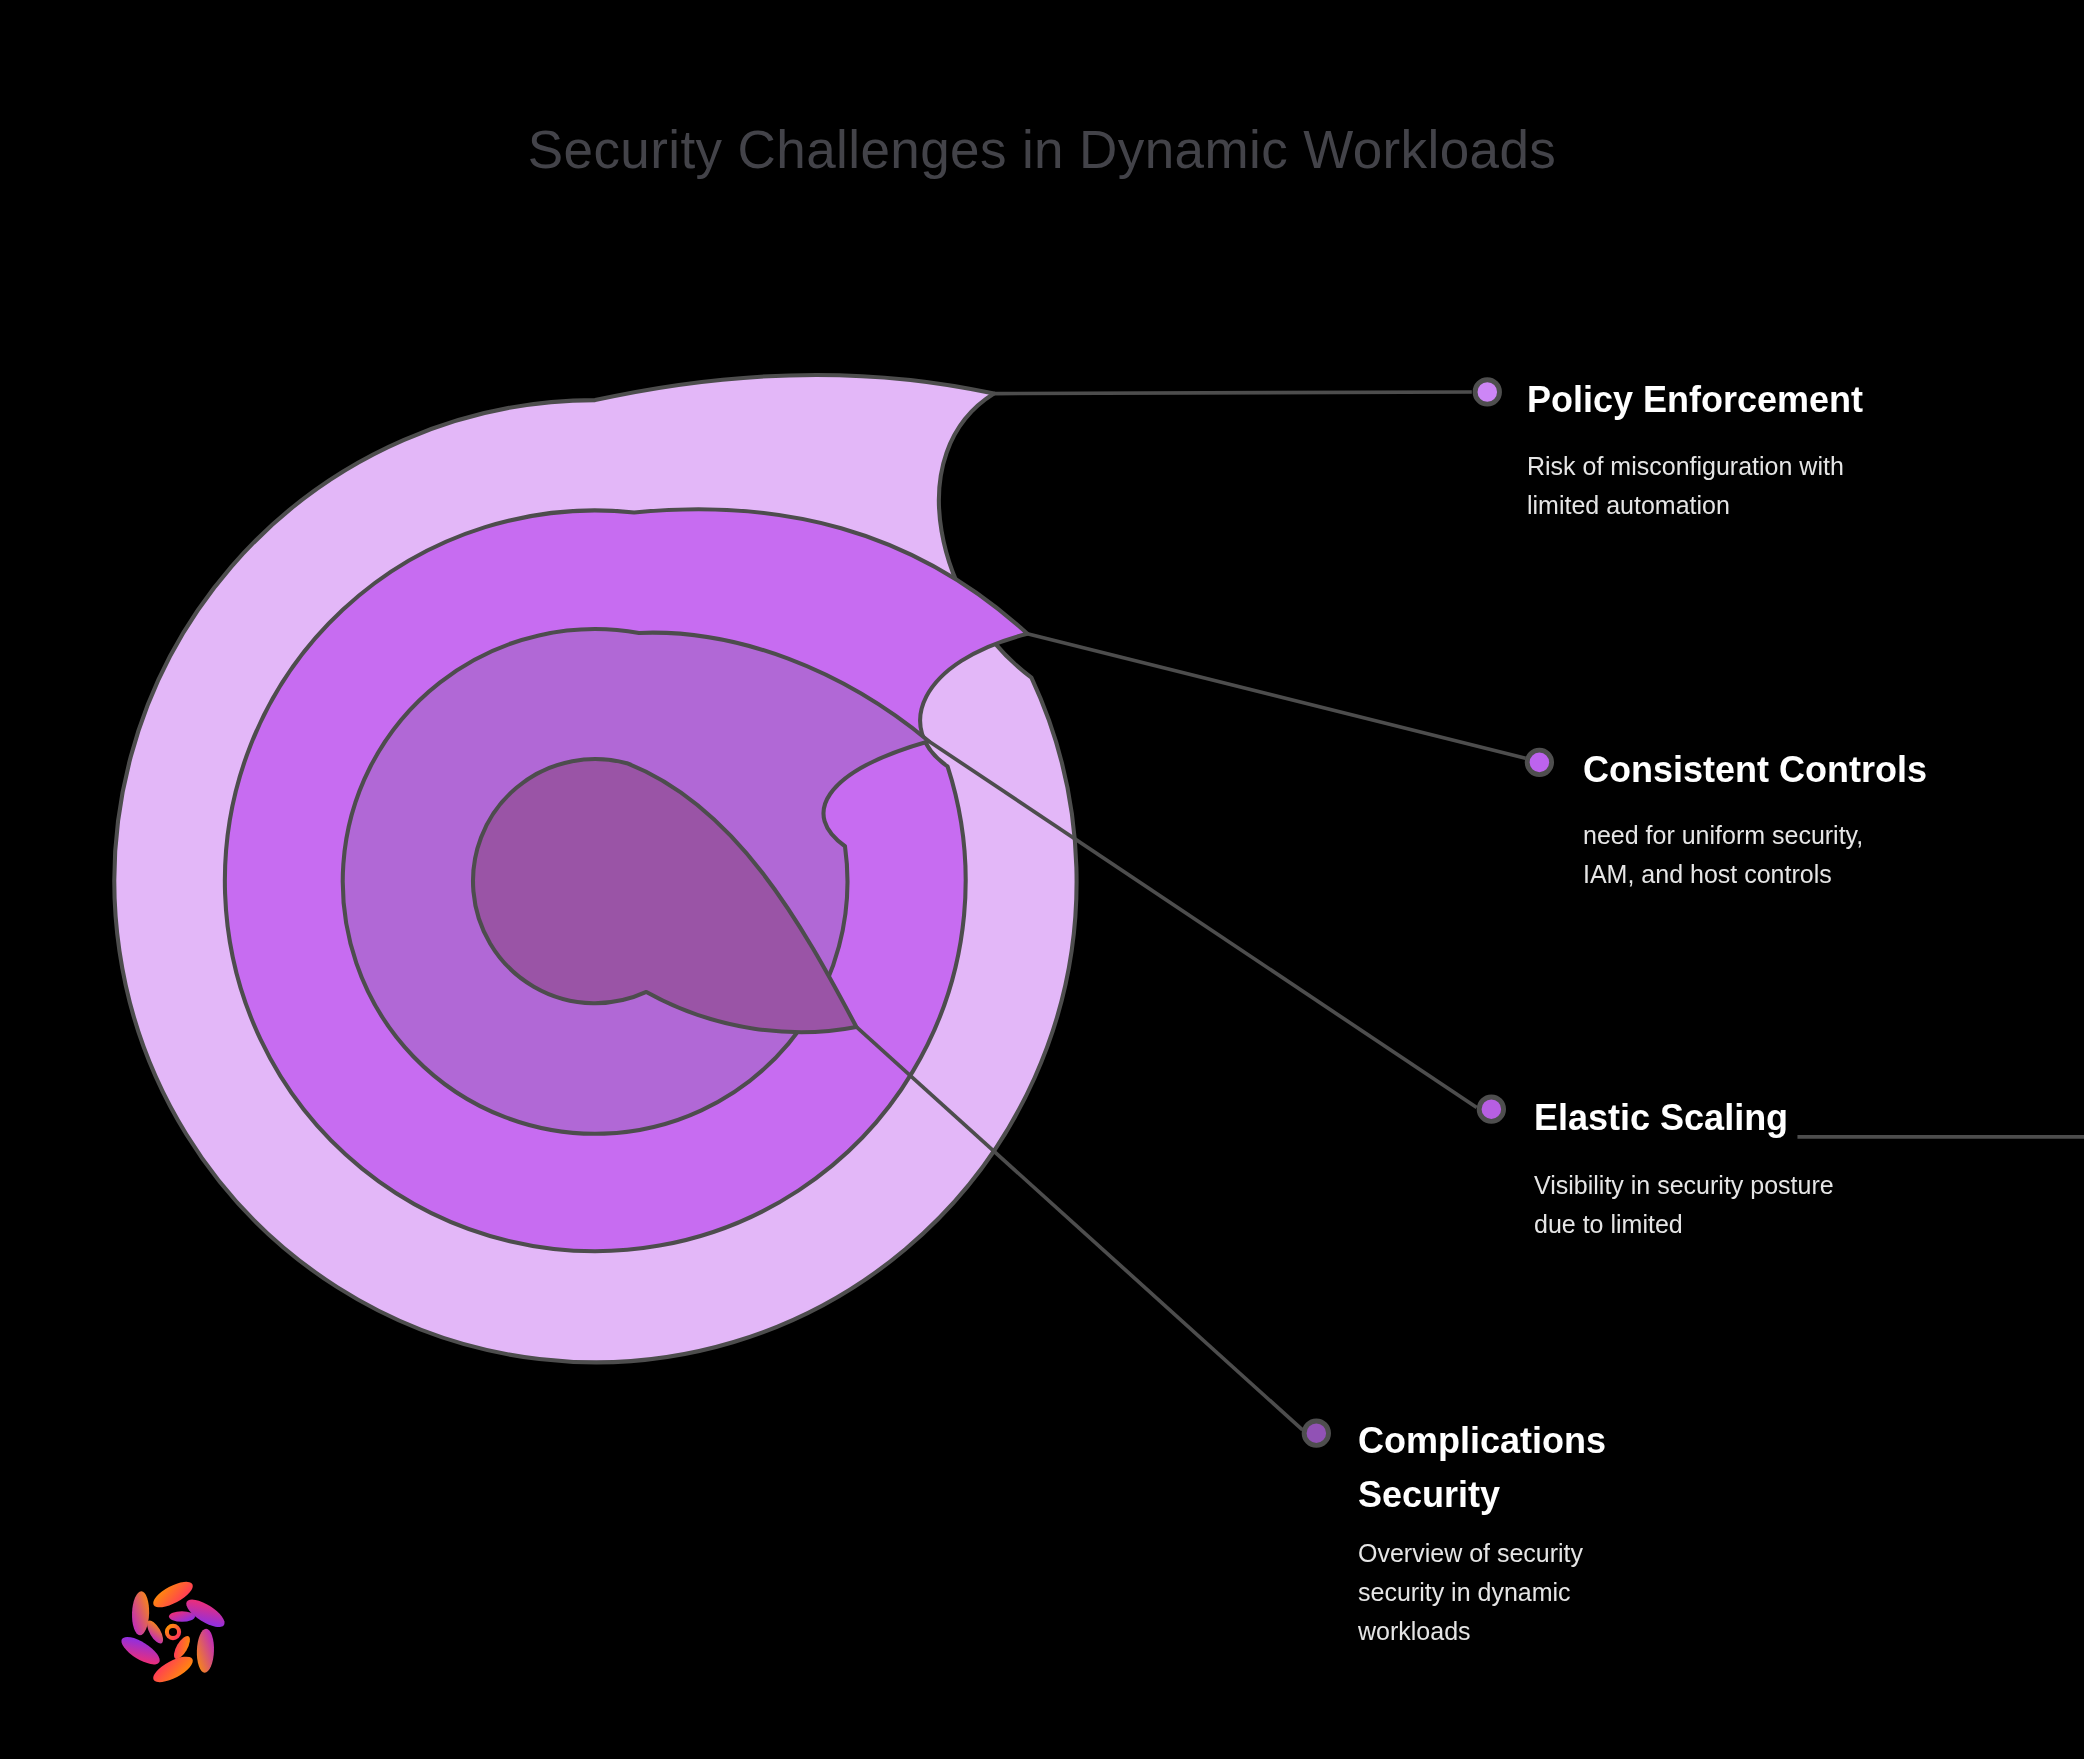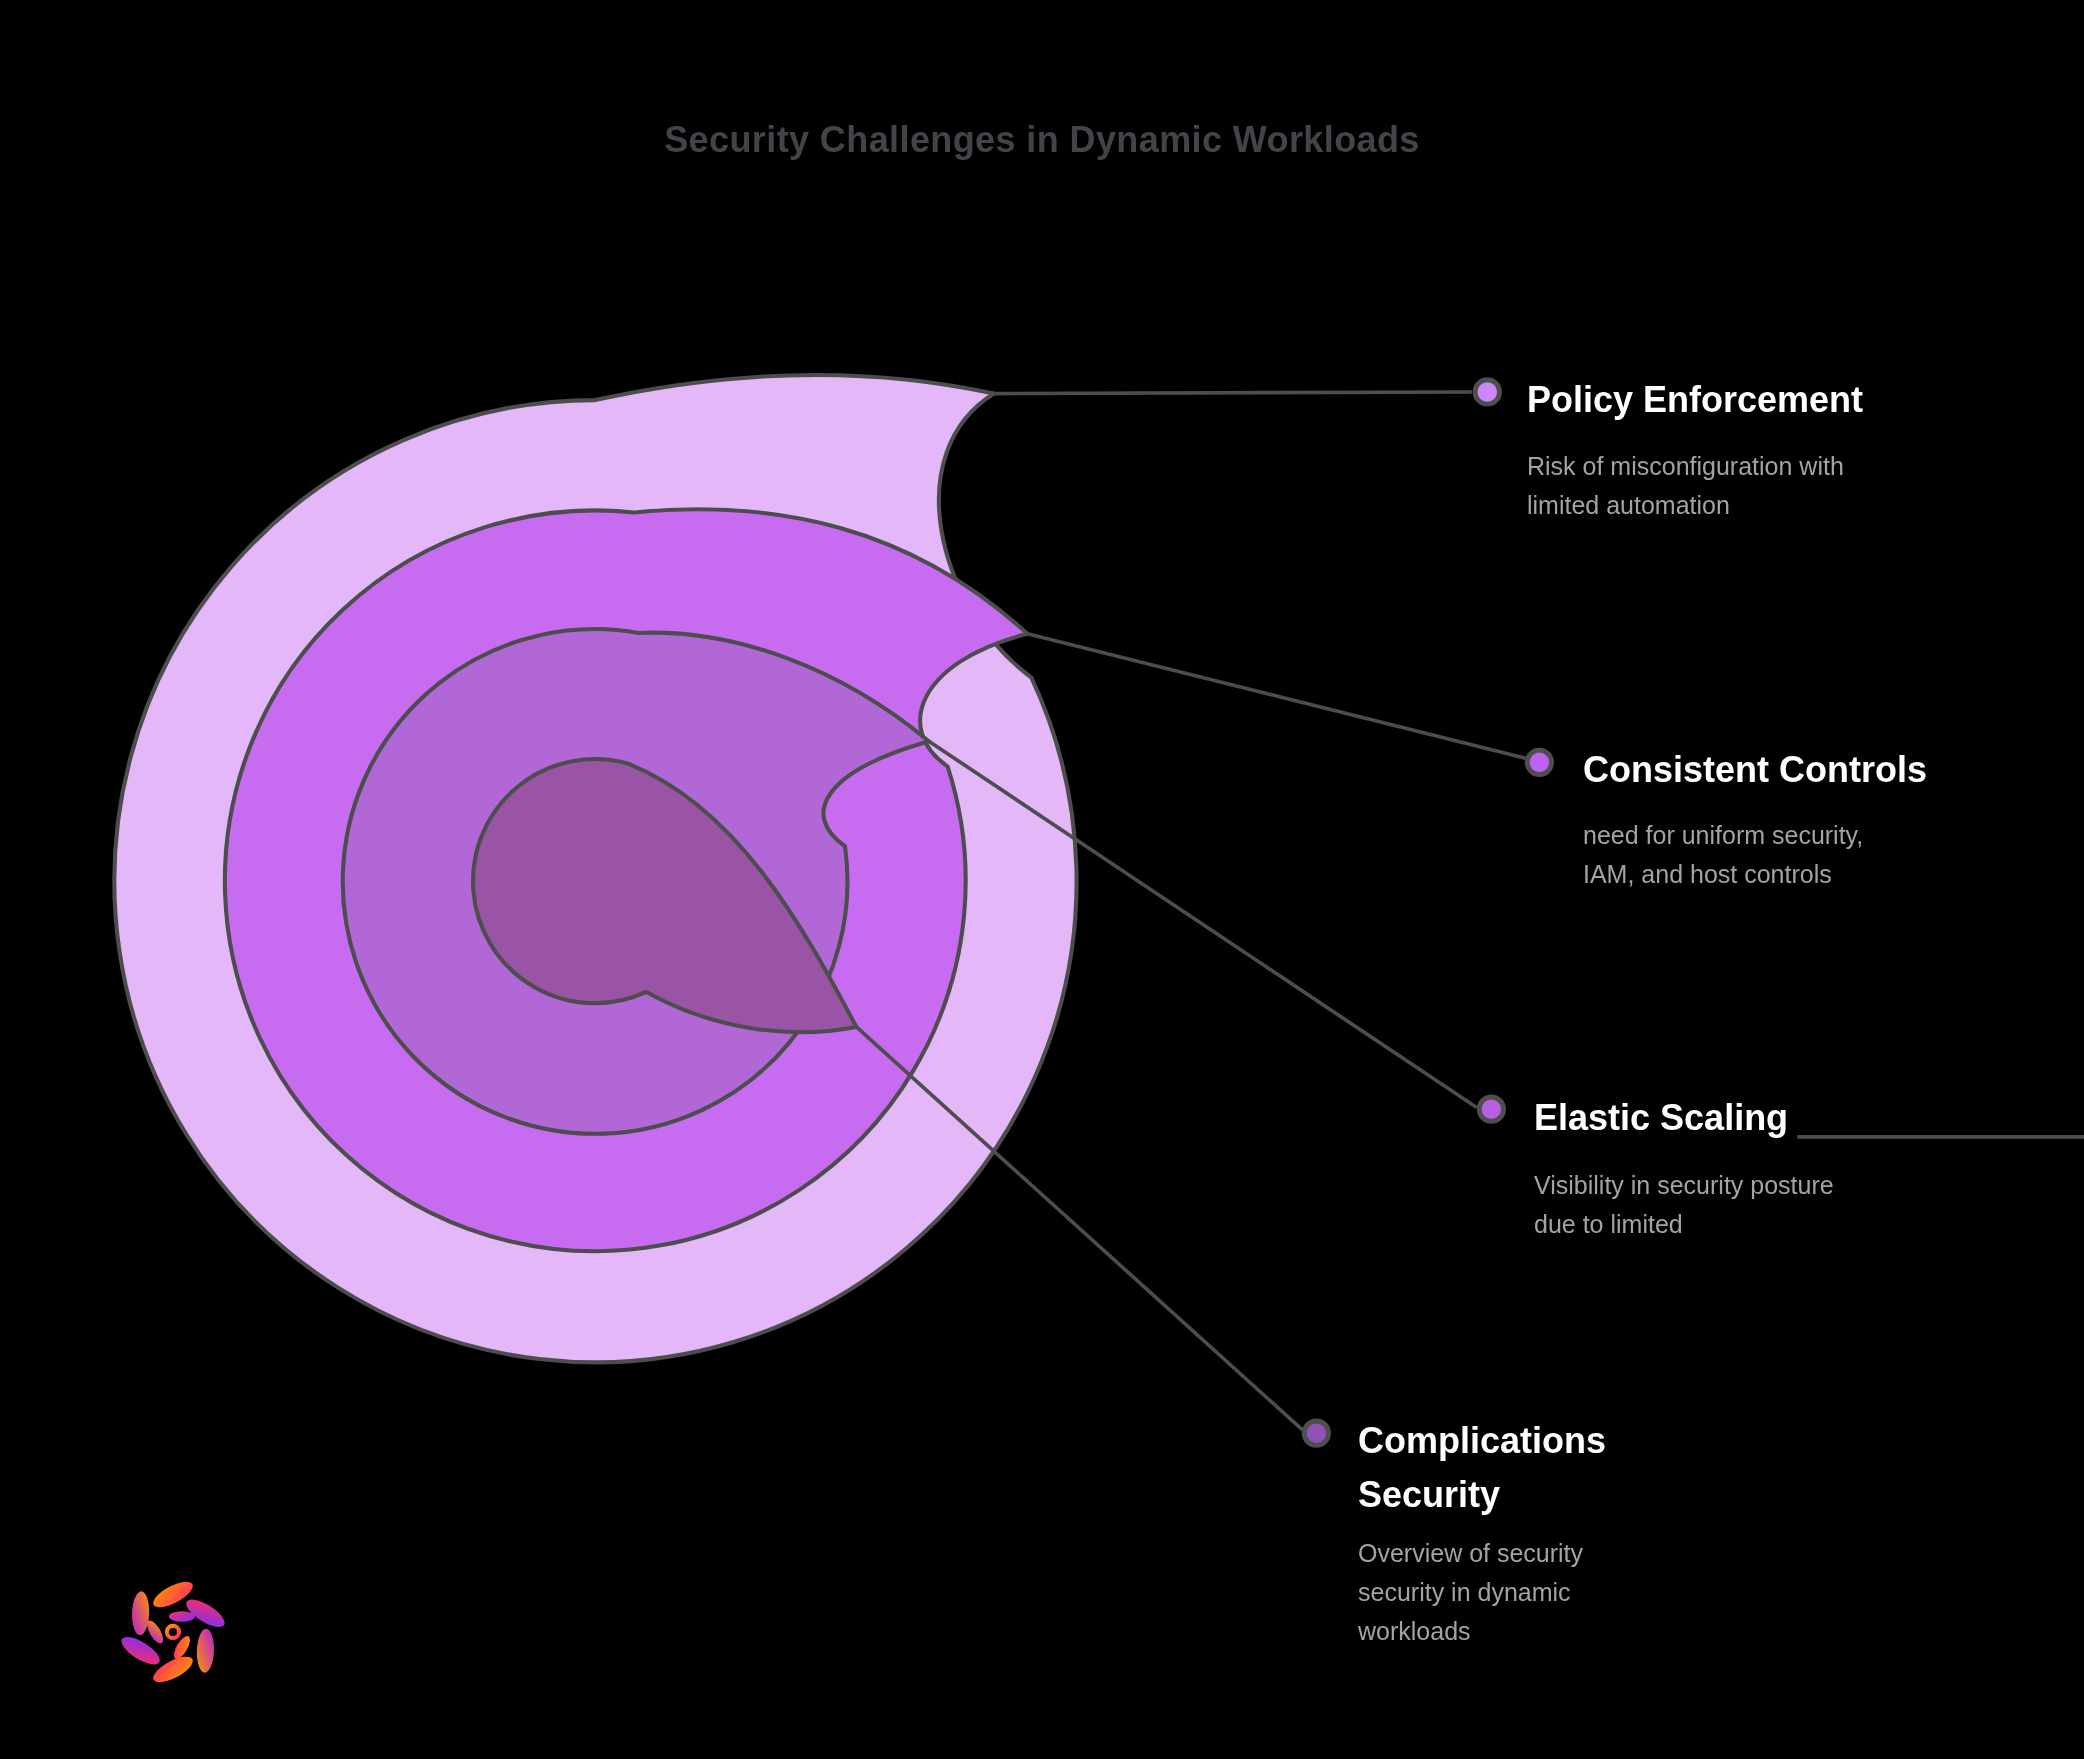--- a/index.html
+++ b/index.html
@@ -3,28 +3,28 @@
 <meta charset="utf-8">
 <style>
   html,body{margin:0;padding:0;background:#000;}
   #canvas{
     position:relative;width:2084px;height:1760px;background:#000;overflow:hidden;
     font-family:"Liberation Sans",sans-serif;
   }
   svg{position:absolute;left:0;top:0;}
   .title{
     position:absolute;left:0;top:119px;width:2084px;text-align:center;
-    font-size:36px;font-weight:bold;color:#434349;letter-spacing:0.4px;
+    font-size:53px;font-weight:normal;color:#434349;letter-spacing:0.4px;
   }
   .bullet-heading{
     position:absolute;font-size:36px;font-weight:bold;color:#ffffff;
     line-height:1.5;white-space:nowrap;
   }
   .bullet-desc{
-    position:absolute;font-size:25px;font-weight:400;color:#a3a3a3;
+    position:absolute;font-size:25px;font-weight:400;color:#e5e5e5;
     line-height:39px;white-space:nowrap;
   }
   .h1{left:1527px;top:373px;}
   .d1{left:1527px;top:447px;}
   .h2{left:1583px;top:743px;}
   .d2{left:1583px;top:816px;}
   .h3{left:1534px;top:1091px;}
   .d3{left:1534px;top:1166px;}
   .h4{left:1358px;top:1414px;white-space:normal;width:342px;}
   .d4{left:1358px;top:1534px;}

